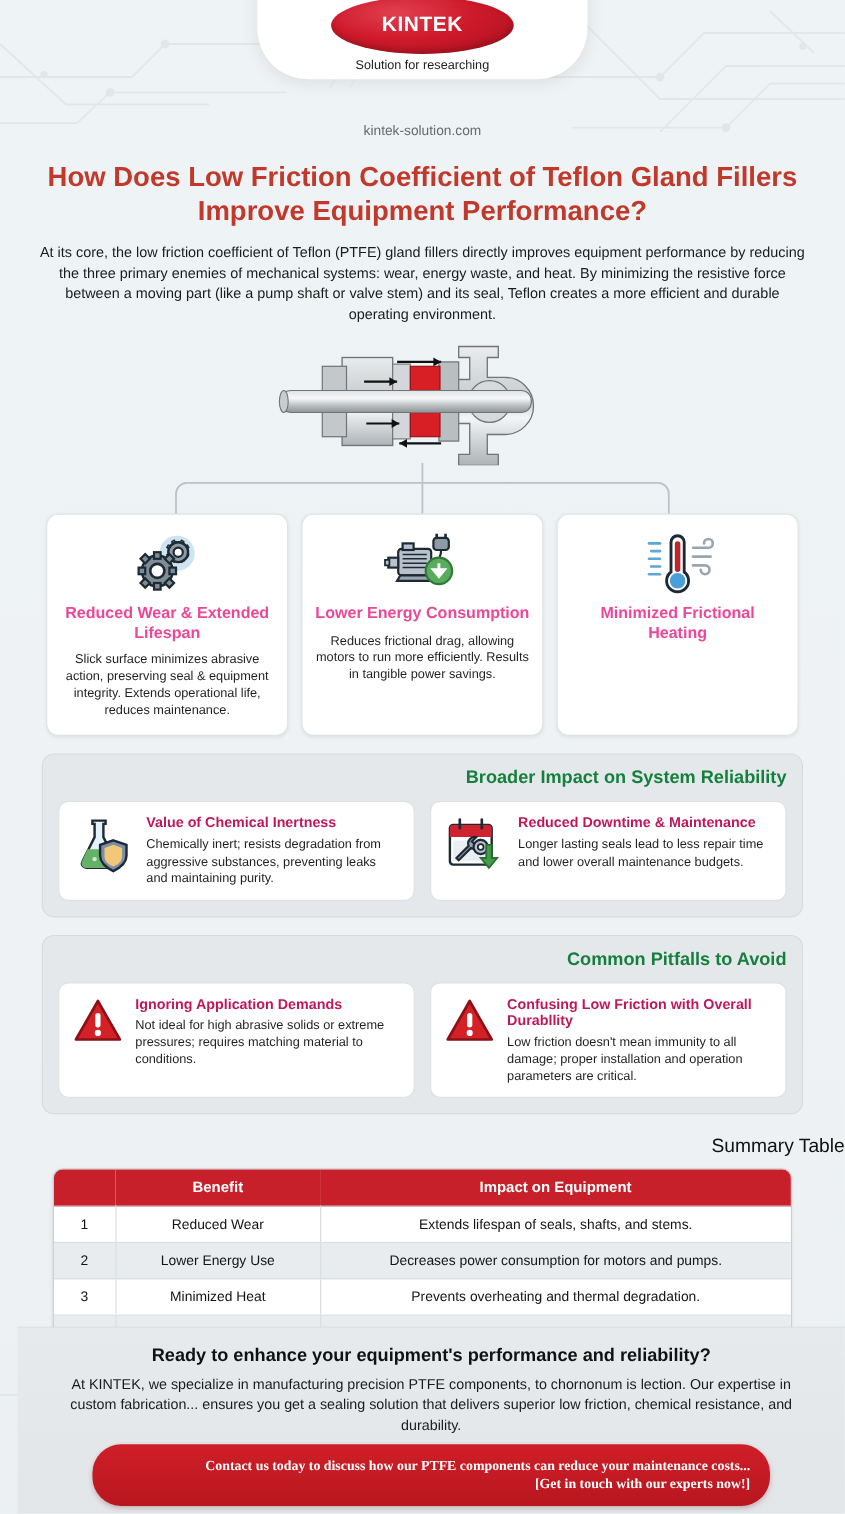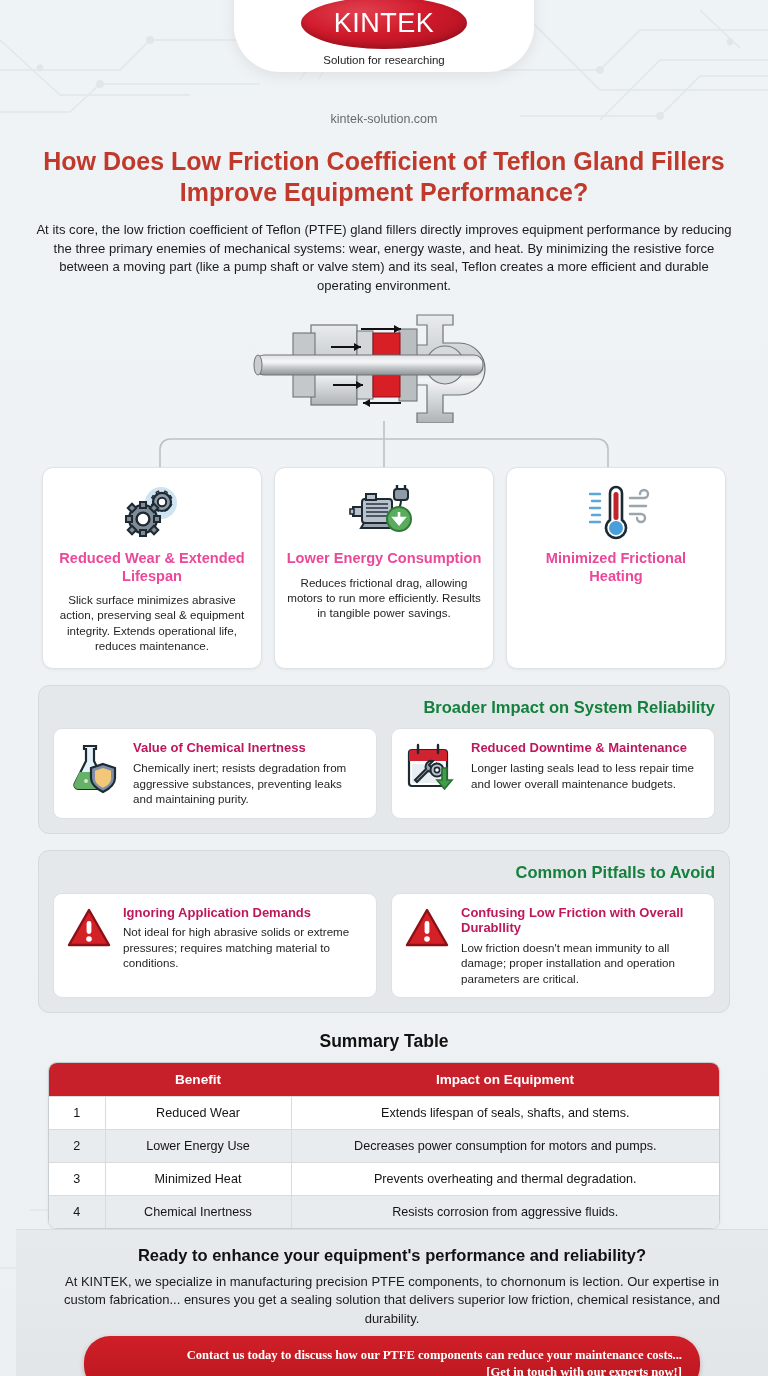--- a/index.html
+++ b/index.html
@@ -29,21 +29,21 @@
     display: flex; flex-direction: column; align-items: center; justify-content: flex-end;
     padding-bottom: 6px;
   }
   .logo-ellipse {
     width: 166px; height: 52px; border-radius: 50%;
     background: radial-gradient(ellipse at 36% 28%, #e04050 0%, #cf1a2b 45%, #a8101f 100%);
     display: flex; align-items: center; justify-content: center;
     box-shadow: inset 0 -3px 6px rgba(0,0,0,.18);
   }
   .logo-text {
-    color: #fff; font-weight: normal; font-size: 27px; letter-spacing: .5px;
+    color: #fff; font-weight: bold; font-size: 19px; letter-spacing: .5px;
     font-family: "Liberation Sans", sans-serif;
   }
   .logo-tagline { font-size: 11.5px; color: #222; margin-top: 5px; }
   .site-url-top { text-align: center; font-size: 12.5px; color: #6a6a6a; margin-top: 12px; position: relative; z-index: 3; }
 
   
   .title {
     text-align: center; color: #c0392b; font-weight: bold;
     font-size: 25px; line-height: 1.22; margin: 20px 28px 0 28px;
     position: relative; z-index: 2;
@@ -84,36 +84,36 @@
     padding: 11px 12px; display: flex; gap: 11px; align-items: flex-start;
   }
   .subcard-icon { flex: 0 0 auto; width: 56px; display: flex; align-items: center; justify-content: center; padding-top: 2px; }
   .subcard-txt { flex: 1; }
   .subcard-title { font-size: 13px; font-weight: bold; margin-bottom: 4px; line-height: 1.2; color: #be185d; }
   .subcard-body { font-size: 11.6px; line-height: 1.34; color: #1f1f1f; }
 
   .pit-icon { width: 46px; }
 
   
-  .table-title { position: relative; z-index: 2; text-align: center; font-size: 17.5px; font-weight: bold; margin: 18px 0 10px; color: #111; }
+  .table-title { position: relative; z-index: 2; text-align: right; font-size: 17.5px; font-weight: normal; margin: 18px 0 10px; color: #111; }
   .tbl-wrap { position: relative; z-index: 2; margin: 0 48px; border-radius: 9px; overflow: hidden; border: 1px solid #c9ced2; box-shadow: 0 1px 3px rgba(30,40,50,.08); }
   table { width: 100%; border-collapse: collapse; background: #fff; }
   thead th {
     background: #c8202a; color: #fff; font-size: 13.6px; font-weight: bold;
     padding: 9px 6px; text-align: center;
   }
   tbody td { font-size: 12.6px; padding: 9px 8px; border-top: 1px solid #d8dcdf; color: #141414; }
   tbody tr:nth-child(even) { background: #e9ecee; }
   td.c-num { width: 56px; text-align: center; border-right: 1px solid #d8dcdf; }
   td.c-ben { width: 186px; text-align: center; border-right: 1px solid #d8dcdf; }
   td.c-imp { text-align: center; }
 
   
   .footer {
-    position: absolute; left: 16px; right: 0; bottom: 0; height: 147px;
+    position: absolute; left: 16px; right: 0; bottom: 0; height: 170px;
     background: linear-gradient(180deg,#e6eaec 0%, #e2e6e9 100%);
     border-top: 1px solid #dadee1; z-index: 2; padding: 16px 30px 0;
   }
   .footer-h { text-align: center; font-size: 16.5px; font-weight: bold; color: #111; }
   .footer-p { text-align: center; font-size: 13px; line-height: 1.42; margin-top: 8px; color: #1b1b1b; }
   .cta-btn {
     display: block; margin: 8px auto 0; width: 616px; padding: 11px 18px;
     background: linear-gradient(180deg,#cf1f28 0%, #b8161f 100%);
     border: none; border-radius: 26px; color: #fff; cursor: pointer;
     font-size: 12.6px; line-height: 1.35; font-weight: bold; text-align: right;

